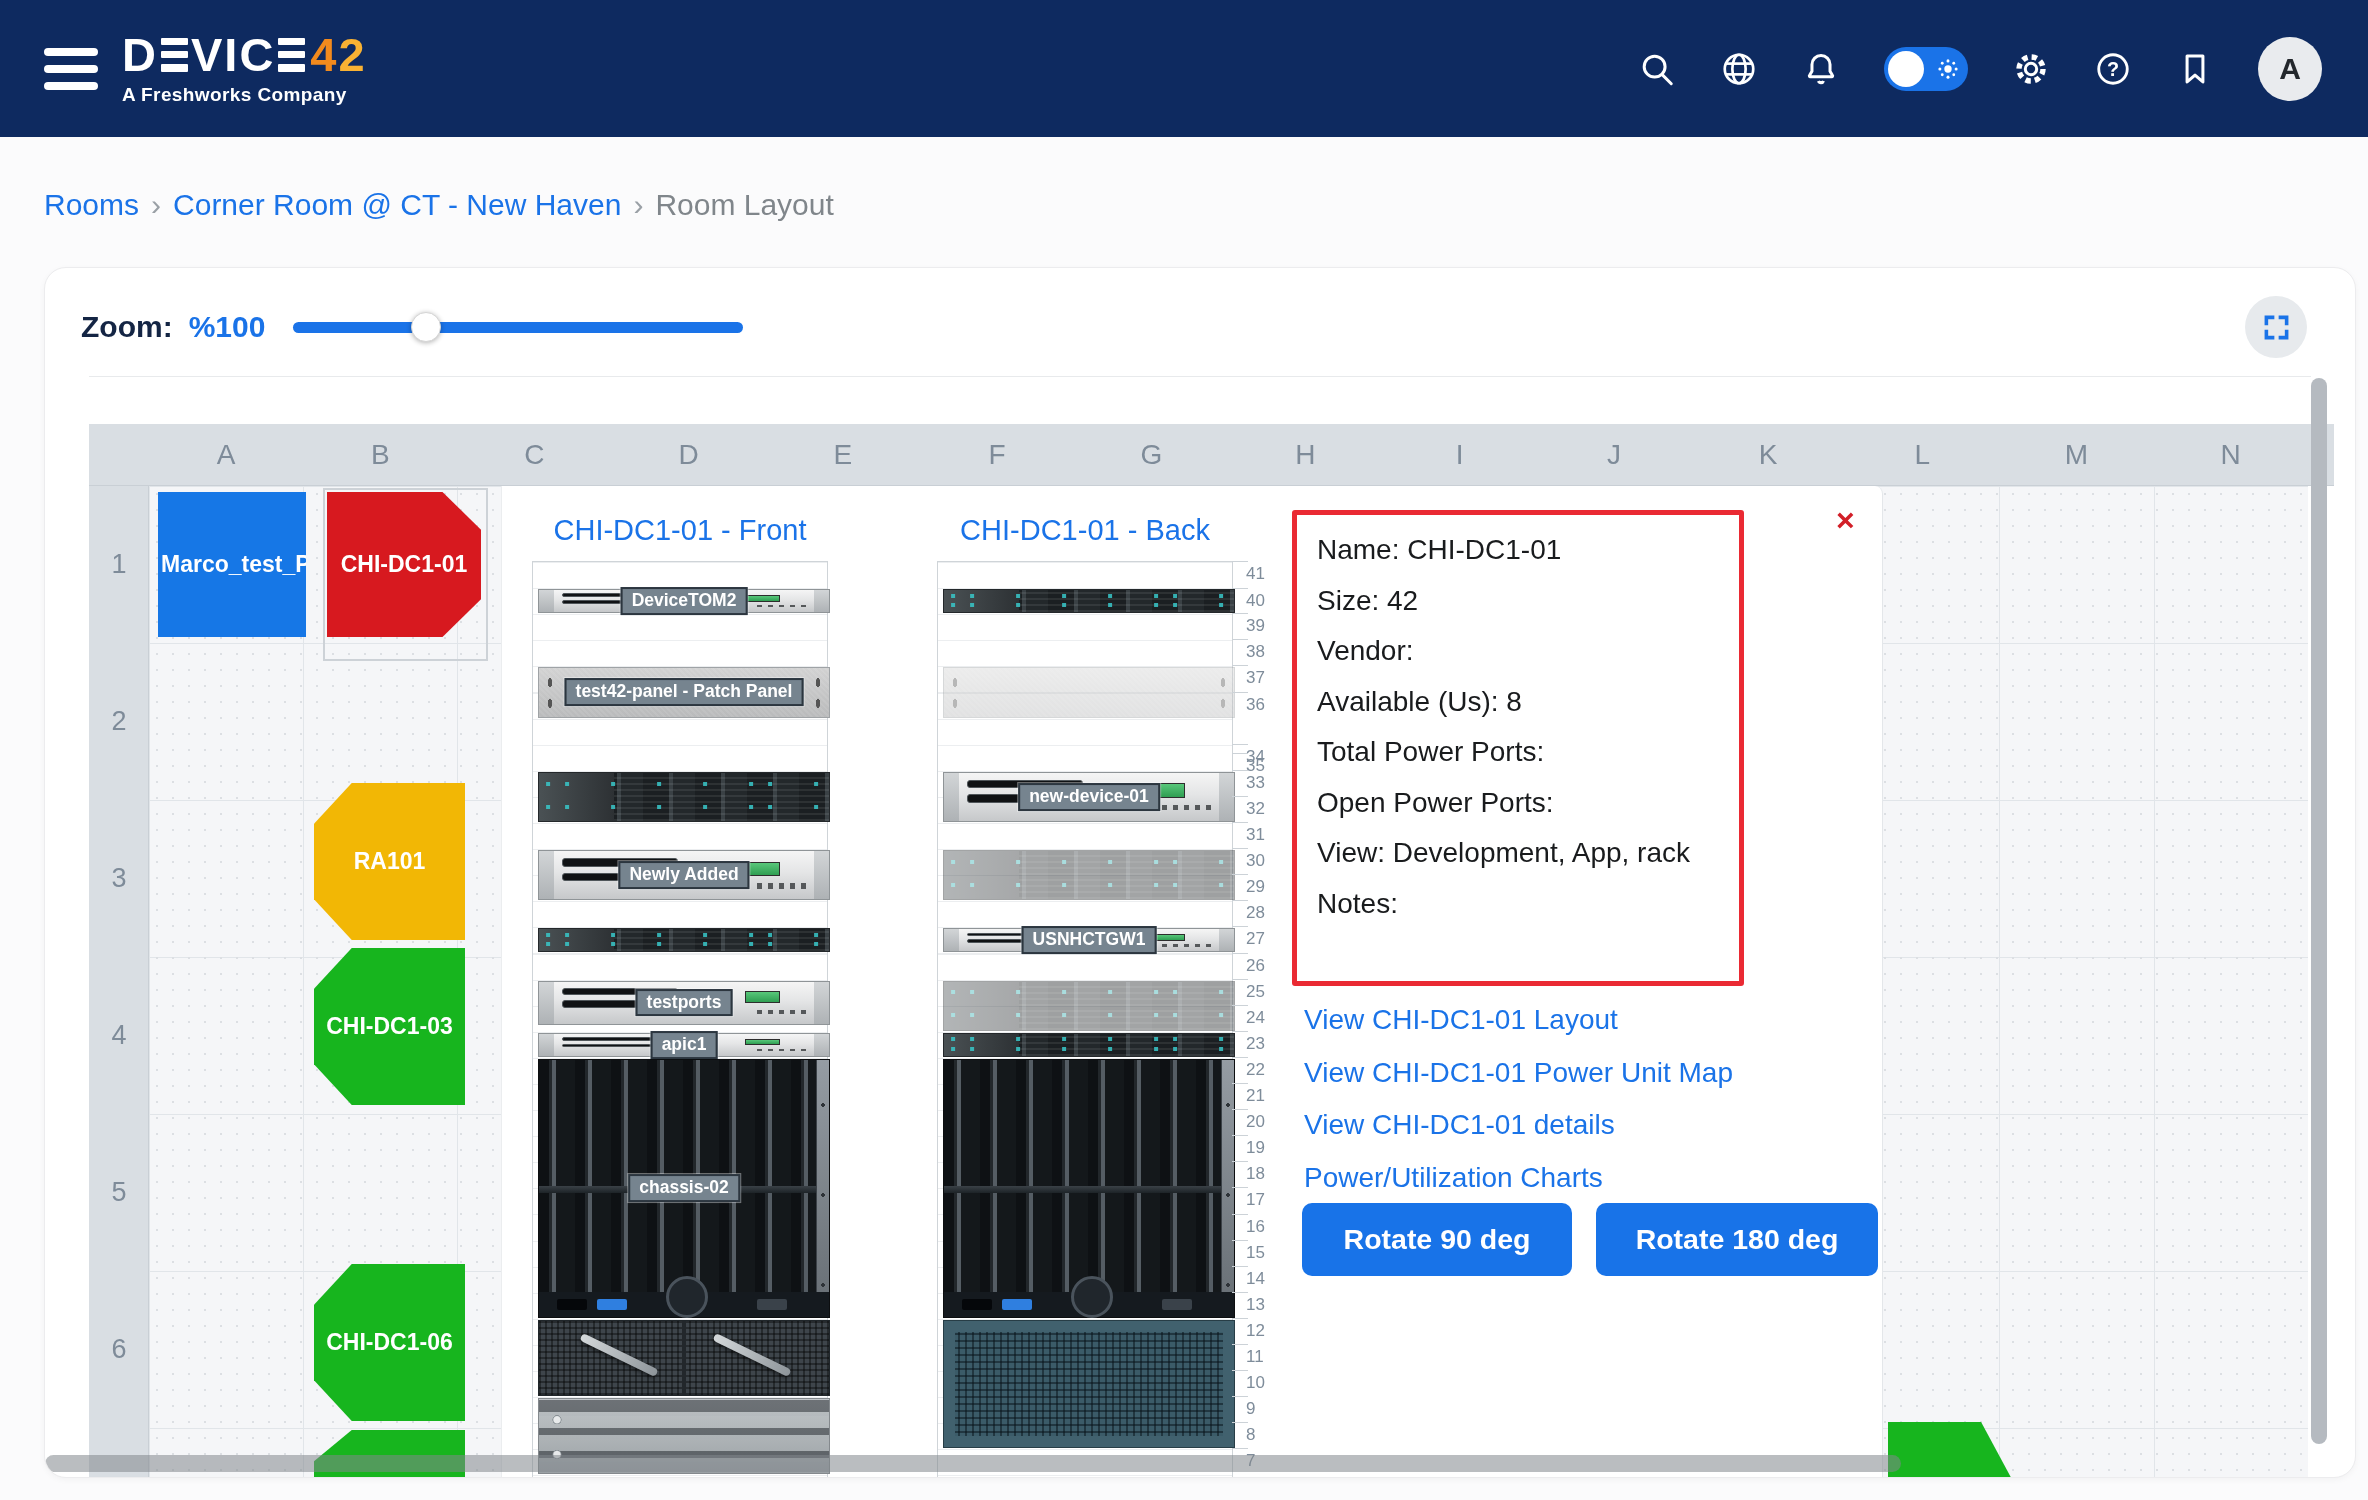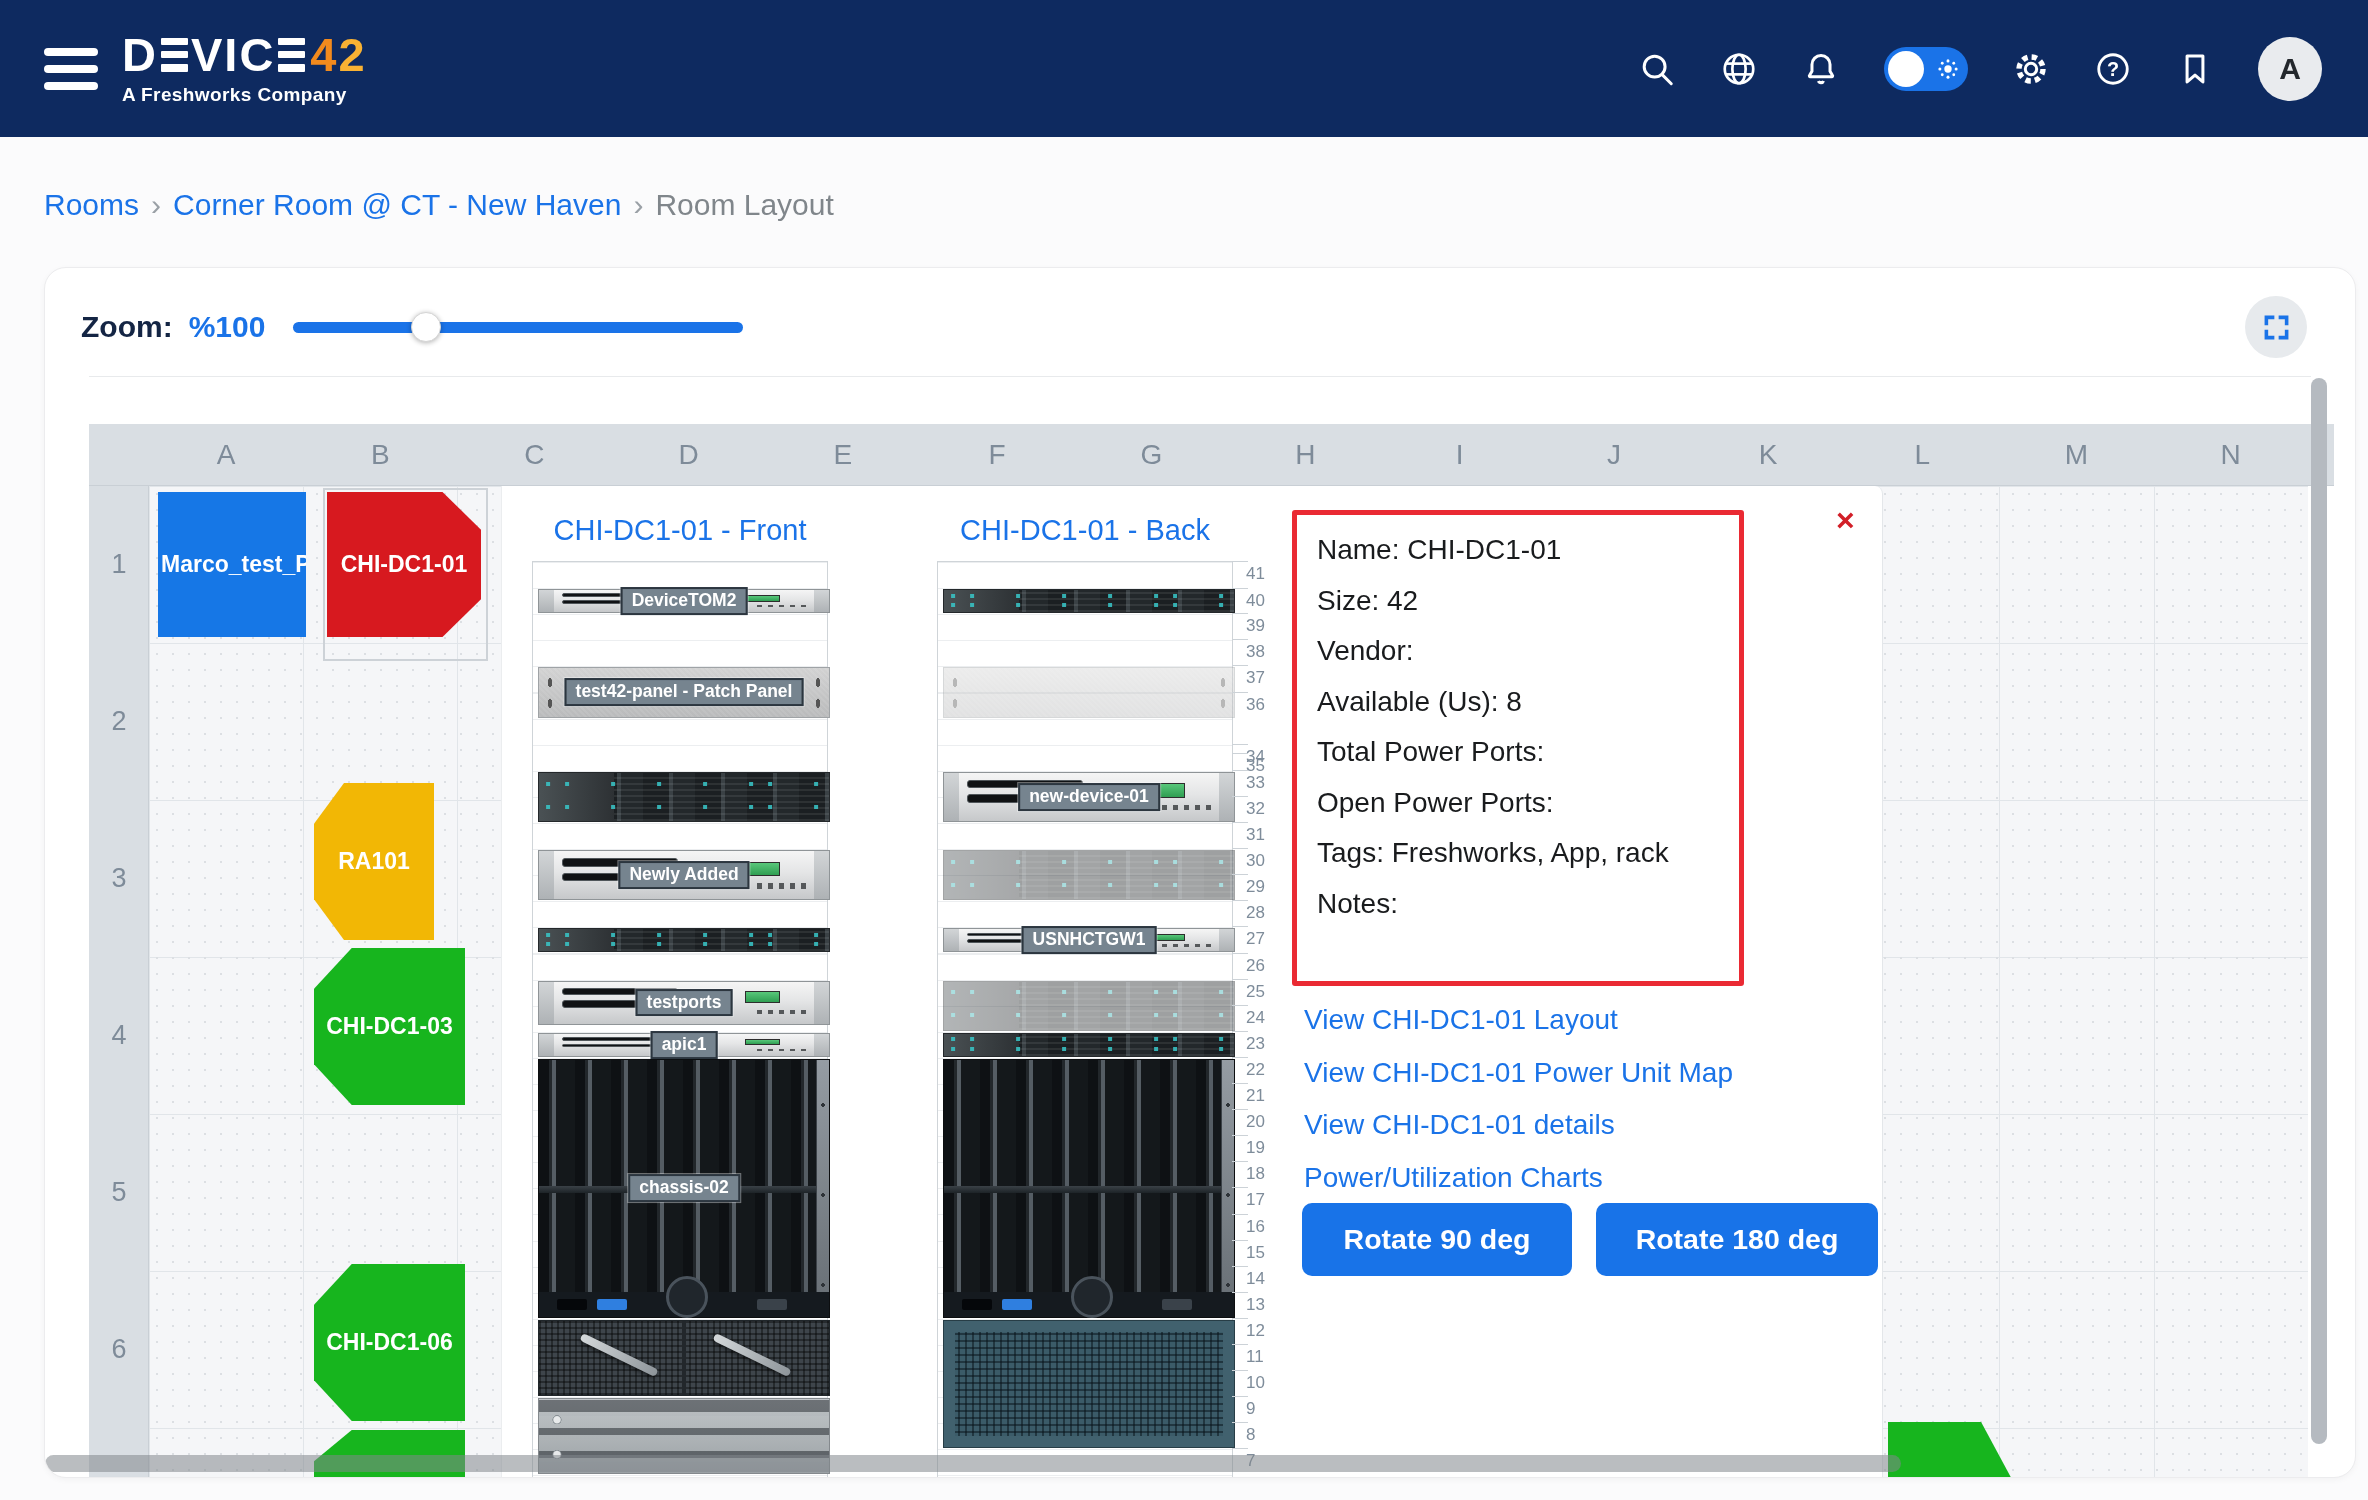--- a/index.html
+++ b/index.html
@@ -396,38 +396,38 @@
         <div class="unum" style="top: 1024.4px;">7</div>
       </div>
 
     <div class="popup" id="popup">
         <div class="pline">Name: CHI-DC1-01</div>
         <div class="pline">Size: 42</div>
         <div class="pline">Vendor:</div>
         <div class="pline">Available (Us): 8</div>
         <div class="pline">Total Power Ports:</div>
         <div class="pline">Open Power Ports:</div>
-        <div class="pline">Tags: Freshworks, App, rack</div>
+        <div class="pline">View: Development, App, rack</div>
         <div class="pline">Notes:</div>
       </div>
     <div class="popup-close">×</div>
     <div class="plinks" id="plinks">
         <div class="plink">View CHI-DC1-01 Layout</div>
         <div class="plink">View CHI-DC1-01 Power Unit Map</div>
         <div class="plink">View CHI-DC1-01 details</div>
         <div class="plink">Power/Utilization Charts</div>
       </div>
     <div class="pbuttons" id="pbuttons">
         <button class="pbtn b1">Rotate 90 deg</button>
         <button class="pbtn b2">Rotate 180 deg</button>
       </div>
   <div class="rack shape-rect align-left" style="left: 69px; top: 68px; width: 148px; height: 145px; background: rgb(22, 119, 230);">Marco_test_Pa</div>
       <div class="selection-box" style="left: 234px; top: 64px; width: 165px; height: 173px;"></div>
       <div class="rack shape-chamfer-right" style="left: 238px; top: 68px; width: 154px; height: 145px; background: rgb(215, 25, 31);">CHI-DC1-01</div>
-      <div class="rack shape-chamfer-left" style="left: 225px; top: 359px; width: 120px; height: 157px; background: rgb(242, 183, 5);">RA101</div>
+      <div class="rack shape-chamfer-left" style="left: 225px; top: 359px; width: 151px; height: 157px; background: rgb(242, 183, 5);">RA101</div>
       <div class="rack shape-chamfer-left" style="left: 225px; top: 524px; width: 151px; height: 157px; background: rgb(23, 181, 30);">CHI-DC1-03</div>
       <div class="rack shape-chamfer-left" style="left: 225px; top: 840px; width: 151px; height: 157px; background: rgb(23, 181, 30);">CHI-DC1-06</div>
       <div class="rack shape-chamfer-left" style="left: 225px; top: 1006px; width: 151px; height: 120px; background: rgb(23, 181, 30);"></div>
       <div class="rack shape-chamfer-right-top" style="left: 1799px; top: 998px; width: 133px; height: 95px; background: rgb(23, 181, 30);"></div>
     </div>
 
   <div class="hscroll-thumb"></div>
   <div class="vscroll-thumb"></div>
 </section>
 

